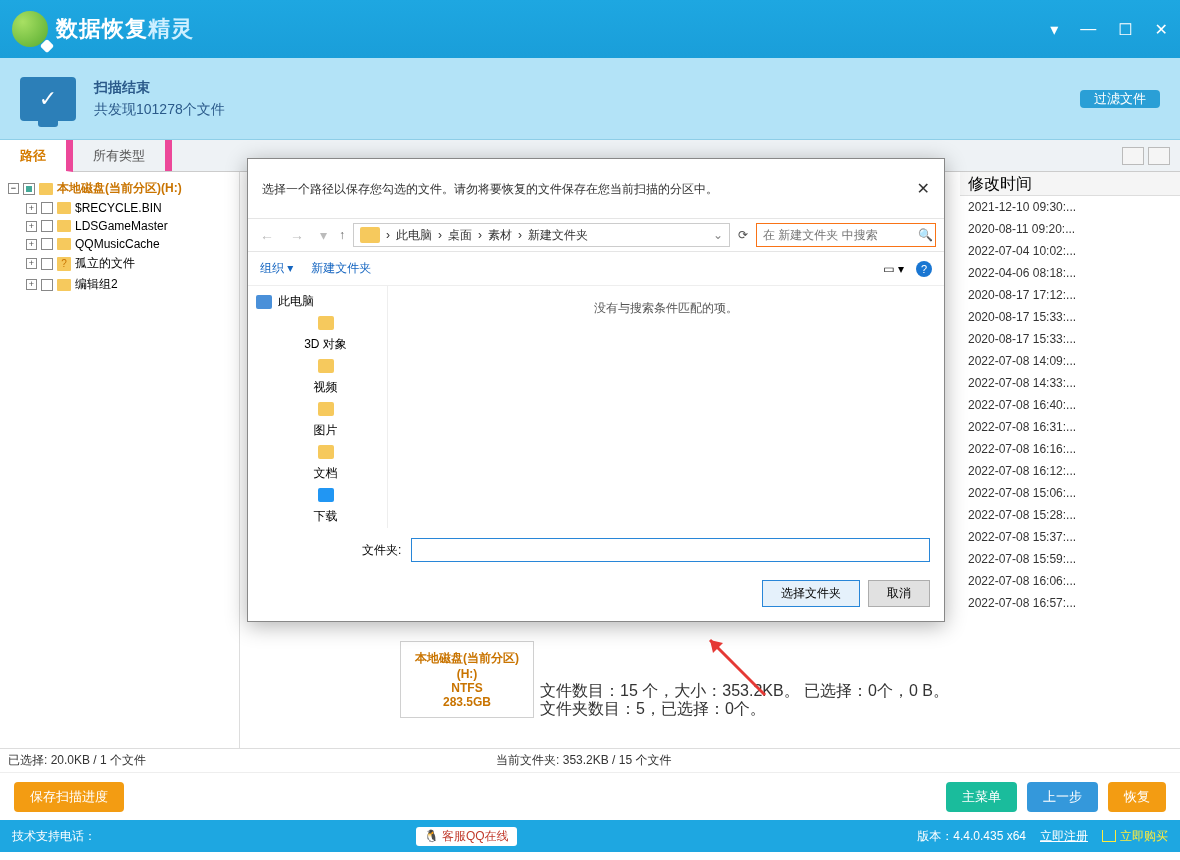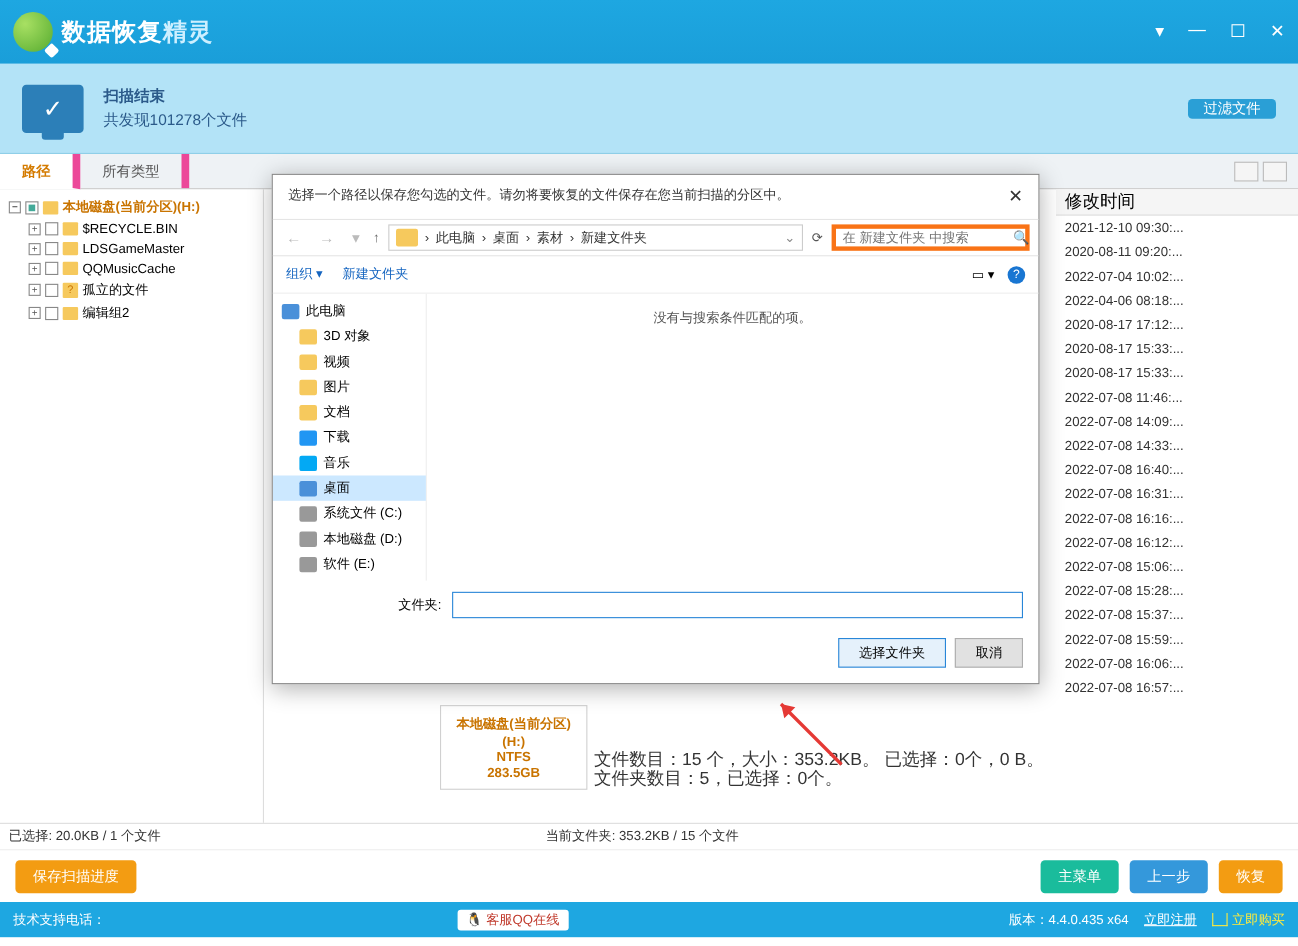--- a/index.html
+++ b/index.html
@@ -62,51 +62,51 @@
 .footer-btns .spacer { flex: 1; }
 
 .bottombar { height: 32px; background: #1ea7e1; color: #fff; display: flex; align-items: center; font-size: 12px; padding: 0 12px; }
 .bottombar .qq { margin-left: 320px; background:#fff; color:#c0392b; padding:1px 8px; border-radius:3px; display:flex; align-items:center; gap:3px; cursor:pointer; }
 .bottombar .right { margin-left: auto; display:flex; align-items:center; gap:14px; }
 .bottombar .buy { color:#ffeb3b; display:flex; align-items:center; gap:4px; cursor:pointer; }
 .cart-icon { width:14px; height:12px; border:1.5px solid #ffeb3b; border-top:none; position:relative; }
 
 
 .modal { position: absolute; left: 247px; top: 158px; width: 698px; height: 464px; background: #fff; border: 1px solid #888; box-shadow: 0 4px 20px rgba(0,0,0,.3); display:flex; flex-direction:column; }
-.modal-title { padding: 10px 14px; font-size: 12px; color: #333; display:flex; align-items:flex-start; }
+.modal-title { padding: 20px 14px; font-size: 12px; color: #333; display:flex; align-items:flex-end; }
 .modal-title .close { margin-left:auto; font-size:16px; cursor:pointer; color:#333; }
 .modal-nav { height: 34px; border-top:1px solid #e5e5e5; border-bottom:1px solid #e5e5e5; display:flex; align-items:center; padding:0 8px; gap:8px; font-size:12px; color:#555; }
 .modal-nav .navarrow { color:#bbb; font-size:14px; padding:0 4px; cursor:pointer; }
 .modal-nav .up { color:#666; cursor:pointer; }
 .modal-nav .foldericon { width:20px; height:16px; background:#f6c95d; border-radius:2px; }
 .modal-nav .crumb { display:flex; align-items:center; gap:6px; flex:1; border:1px solid #ccc; height:24px; padding:0 6px; }
 .modal-nav .crumb span { color:#333; }
 .modal-nav .sep { color:#aaa; }
 .modal-nav .refresh { color:#555; cursor:pointer; }
-.modal-nav .search { border:4px solid #f97316; height:24px; width:180px; padding:0 6px; display:flex; align-items:center; color:#888; }
+.modal-nav .search { border:1px solid #f97316; height:24px; width:180px; padding:0 6px; display:flex; align-items:center; color:#888; }
 .modal-nav .search input { border:none; outline:none; flex:1; font-size:12px; }
 .modal-toolbar { height:34px; display:flex; align-items:center; padding:0 12px; gap:18px; font-size:12px; border-bottom:1px solid #eee; }
 .modal-toolbar .link { color:#1565c0; cursor:pointer; }
 .modal-toolbar .right { margin-left:auto; display:flex; align-items:center; gap:12px; }
 .modal-toolbar .help { width:16px; height:16px; border-radius:50%; background:#1976d2; color:#fff; font-size:11px; text-align:center; line-height:16px; cursor:pointer; }
 .modal-body { flex:1; display:flex; overflow:hidden; }
 .modal-tree { width:140px; border-right:1px solid #eee; font-size:12px; overflow-y:auto; padding:4px 0; }
 .modal-tree::-webkit-scrollbar { width:16px; }
 .modal-tree::-webkit-scrollbar-thumb { background:#c0c0c0; }
 .modal-tree::-webkit-scrollbar-track { background:#f0f0f0; }
 .mt-item { display:flex; align-items:center; gap:6px; padding:3px 8px; cursor:pointer; white-space:nowrap; }
 .mt-item.selected { background:#cce8ff; }
 .mt-item .ico { width:16px; height:14px; background:#6aa; border-radius:2px; flex-shrink:0; }
 .mt-item .ico.disk { background:#999; }
 .mt-item .ico.folder { background:#f6c95d; }
 .mt-item .ico.pc { background:#4a90d9; }
 .mt-item .ico.dl { background:#2196f3; }
 .mt-item .ico.music { background:#03a9f4; }
 .mt-item .ico.desk { background:#4a90d9; }
-.mt-item.sub { padding-left:24px; }
+.mt-item.sub { padding-left:24px;flex-direction:column; }
 .modal-content { flex:1; display:flex; align-items:flex-start; justify-content:center; padding-top:14px; font-size:12px; color:#555; }
 .modal-footer { padding:10px 14px; display:flex; align-items:center; gap:10px; font-size:12px; }
 .modal-footer label { margin-left:100px; }
 .modal-footer input[type=text] { flex:1; border:1px solid #2886d8; height:24px; padding:0 4px; outline:none; }
 .modal-buttons { padding:8px 14px 14px; display:flex; justify-content:flex-end; gap:8px; }
 .modal-buttons button { padding:4px 18px; font-size:12px; border:1px solid #adadad; background:#e1e1e1; cursor:pointer; }
 .modal-buttons button.primary { border:1px solid #2886d8; background:#e5f1fb; }
 
 
 .red-arrow { position:absolute; left:695px; top:625px; width:80px; height:80px; pointer-events:none; }
@@ -192,21 +192,20 @@
   <div class="filelist">
     <div class="fl-col-time" style="top:0;height:24px;background:#f5f5f5;border-bottom:1px solid #ddd;line-height:24px;">修改时间</div>
     <div class="time-col">
       <div>2021-12-10 09:30:...</div>
       <div>2020-08-11 09:20:...</div>
       <div>2022-07-04 10:02:...</div>
       <div>2022-04-06 08:18:...</div>
       <div>2020-08-17 17:12:...</div>
       <div>2020-08-17 15:33:...</div>
       <div>2020-08-17 15:33:...</div>
-      <div>2022-07-08 11:46:...</div>
       <div>2022-07-08 14:09:...</div>
       <div>2022-07-08 14:33:...</div>
       <div>2022-07-08 16:40:...</div>
       <div>2022-07-08 16:31:...</div>
       <div>2022-07-08 16:16:...</div>
       <div>2022-07-08 16:12:...</div>
       <div>2022-07-08 15:06:...</div>
       <div>2022-07-08 15:28:...</div>
       <div>2022-07-08 15:37:...</div>
       <div>2022-07-08 15:59:...</div>

